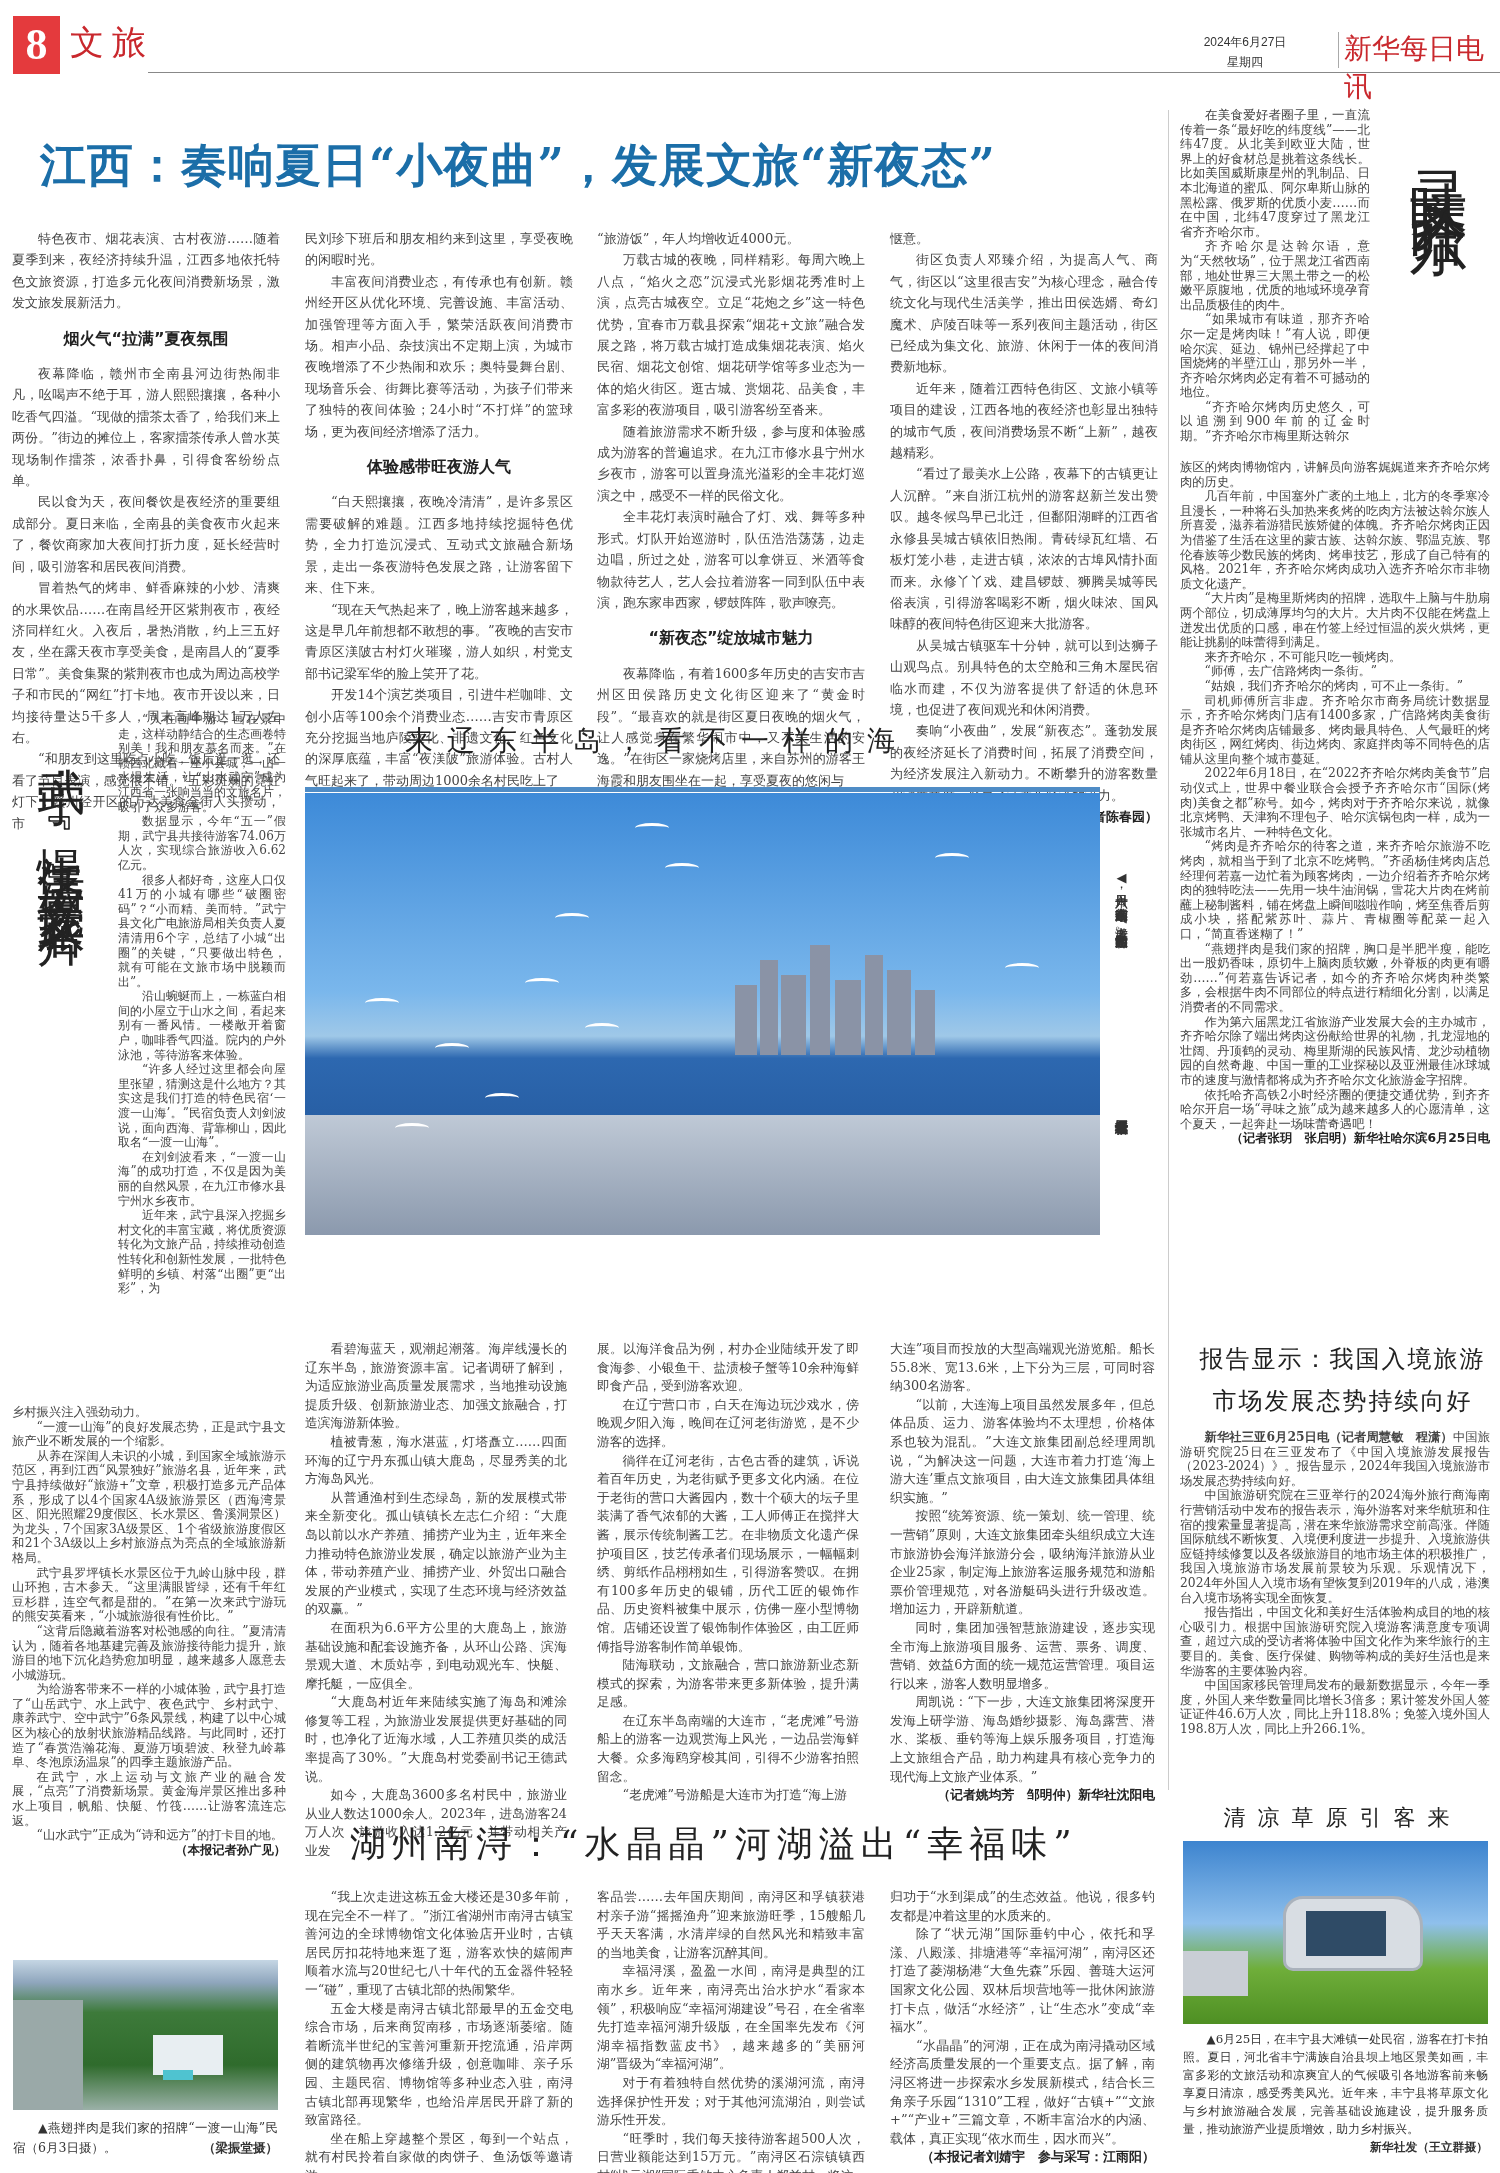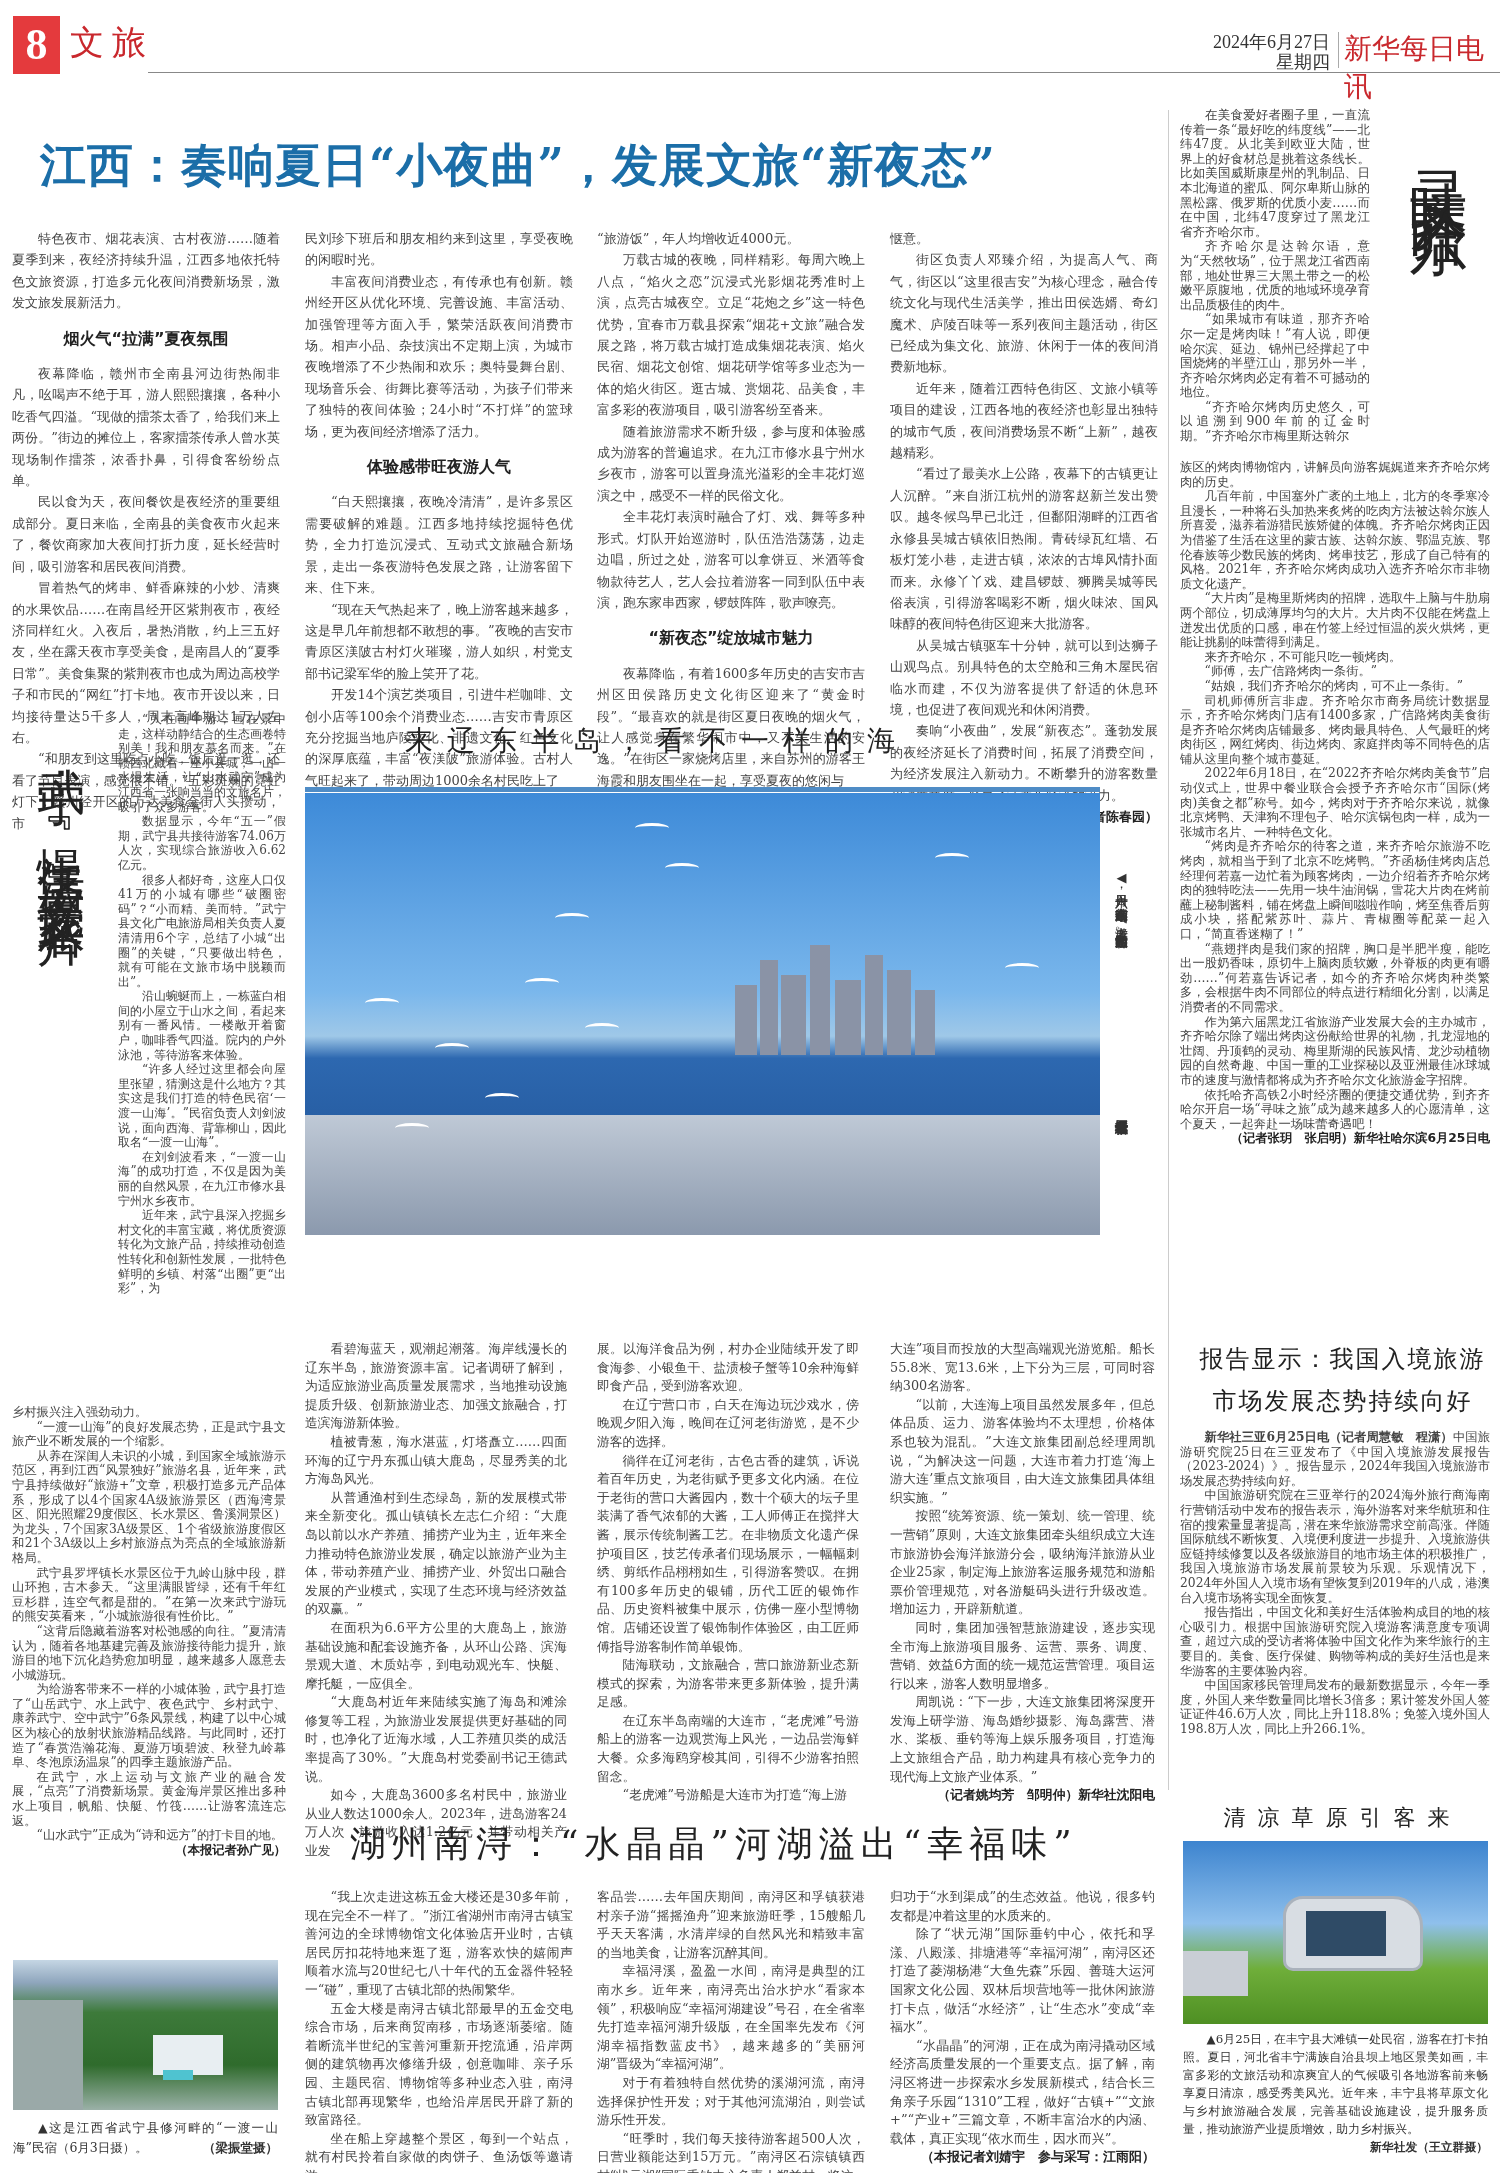--- a/index.html
+++ b/index.html
@@ -1,21 +1,21 @@
 <!DOCTYPE html>
 <html><head>
 <meta charset="utf-8">
 <style>
 *{box-sizing:border-box;margin:0;padding:0}
 body{width:1500px;height:2173px;background:#fff;font-family:"DejaVu Serif","Liberation Serif",serif;color:#333;position:relative;overflow:hidden}
 .abs{position:absolute}
 .pageno{left:13px;top:16px;width:47px;height:58px;background:#e43a3d;color:#fff;font-size:44px;font-weight:bold;text-align:center;line-height:58px;font-family:"Liberation Serif",serif}
 .section{left:70px;top:20px;font-size:34px;color:#c9282d;letter-spacing:8px;font-family:"DejaVu Serif",serif}
 .hdrline{left:148px;top:72px;width:1358px;height:1px;background:#888}
-.date{left:1160px;top:32px;font-size:18px;color:#333;text-align:right;width:170px;font-family:Liberation Serif, serif;line-height:20px}
+.date{left:1160px;top:32px;font-size:12px;color:#333;text-align:center;width:170px;font-family:Liberation Sans, sans-serif;line-height:20px}
 .vsep{left:1338px;top:32px;width:1px;height:36px;background:#aaa}
 .brand{left:1344px;top:30px;font-size:28px;color:#c9282d;font-family:"DejaVu Serif",serif}
 .h1{left:40px;top:135px;font-size:46px;color:#1b6ea8;font-weight:bold;letter-spacing:1px}
 .col{font-size:13px;line-height:21.4px;text-align:justify;color:#444}
 .col p{text-indent:2em}
 .sub{font-weight:bold;text-align:center;font-size:16px;margin:14px 0 14px;text-indent:0 !important;font-family:"DejaVu Sans",sans-serif;color:#222}
 .byline{text-align:right;font-weight:bold;font-family:"DejaVu Sans",sans-serif;text-indent:0 !important;color:#222}
 .vtitle{writing-mode:vertical-rl;font-size:58px;letter-spacing:10px;color:#222;font-family:"DejaVu Serif",serif}
 .photo-main{left:305px;top:793px;width:795px;height:442px;background:linear-gradient(180deg,#3d8ad8 0%,#7ab7ec 45%,#9fc8e8 55%,#2d68b0 60%,#1d4d8e 100%);overflow:hidden}
 .bldg{position:absolute;bottom:180px;background:#8a93a6}
@@ -140,21 +140,21 @@
   <p>在武宁，水上运动与文旅产业的融合发展，“点亮”了消费新场景。黄金海岸景区推出多种水上项目，帆船、快艇、竹筏……让游客流连忘返。</p>
   <p>“山水武宁”正成为“诗和远方”的打卡目的地。</p>
   <p class="byline">（本报记者孙广见）</p>
 </div>
 <div class="abs photo-w">
   <div style="position:absolute;left:0;top:40px;width:70px;height:110px;background:#9aa9a8"></div>
   <div style="position:absolute;left:140px;top:75px;width:70px;height:40px;background:#e8eef2"></div>
   <div style="position:absolute;left:150px;top:110px;width:30px;height:10px;background:#4fc3d0"></div>
 </div>
 <div class="abs caption" style="left:13px;top:2118px;width:265px">
-  <span style="padding-left:2em">▲这是江西省武宁县修河畔的“一渡一山海”民宿（6月3日摄）。</span>
+  <span style="padding-left:2em">▲燕翅拌肉是我们家的招牌“一渡一山海”民宿（6月3日摄）。</span>
   <b style="float:right;font-family:'DejaVu Sans',sans-serif">（梁振堂摄）</b>
 </div>
 
 <div class="abs h2">来辽东半岛，看不一样的海</div>
 <div class="abs blueline"></div>
 <div class="abs photo-main">
   <div class="bldg" style="left:430px;width:22px;height:70px"></div>
   <div class="bldg" style="left:455px;width:18px;height:95px"></div>
   <div class="bldg" style="left:476px;width:25px;height:80px"></div>
   <div class="bldg" style="left:505px;width:20px;height:110px"></div>

